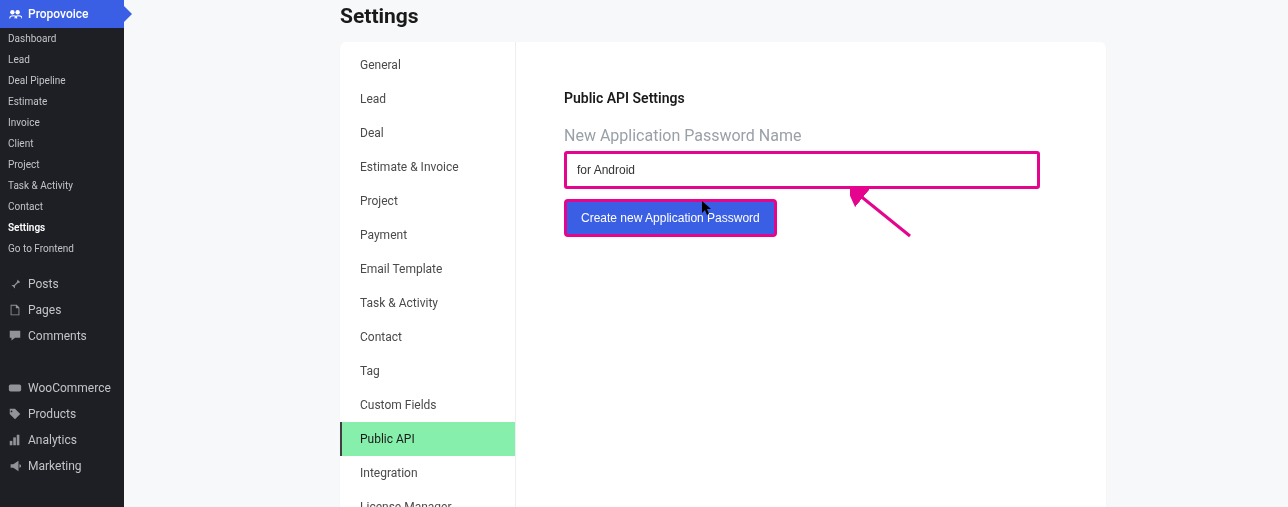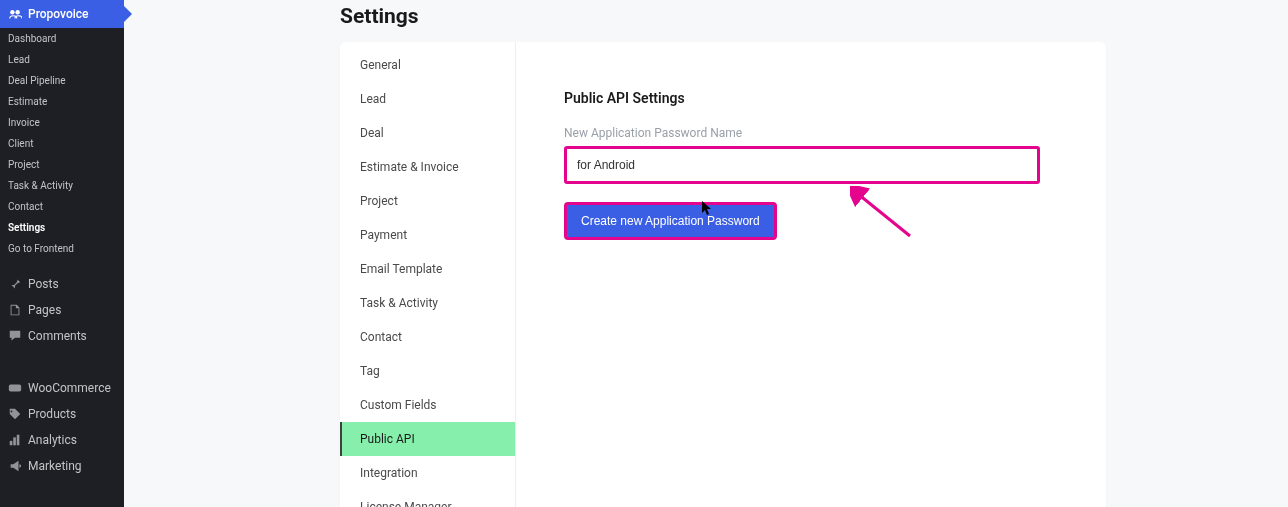--- a/index.html
+++ b/index.html
@@ -118,37 +118,37 @@
       flex: 1;
       padding: 48px 48px 24px 48px;
     }
     .content-title {
       font-size: 14px;
       font-weight: 600;
       color: #1a1a1a;
       margin-bottom: 20px;
     }
     .field-label {
-      font-size: 12px;
+      font-size: 16px;
       color: #9aa0a8;
       margin-bottom: 6px;
       display: block;
     }
     .text-input {
       width: 476px;
       padding: 9px 10px;
       font-size: 12px;
       border: 3px solid #e5048e;
       border-radius: 3px;
       outline: none;
       color: #333;
       background: #fff;
     }
     .create-btn {
-      margin-top: 18px;
+      margin-top: 10px;
       padding: 9px 14px;
       background: #3a5fe5;
       color: #fff;
       border: 3px solid #e5048e;
       border-radius: 4px;
       font-size: 12px;
       font-weight: 500;
       cursor: pointer;
       display: inline-block;
     }

